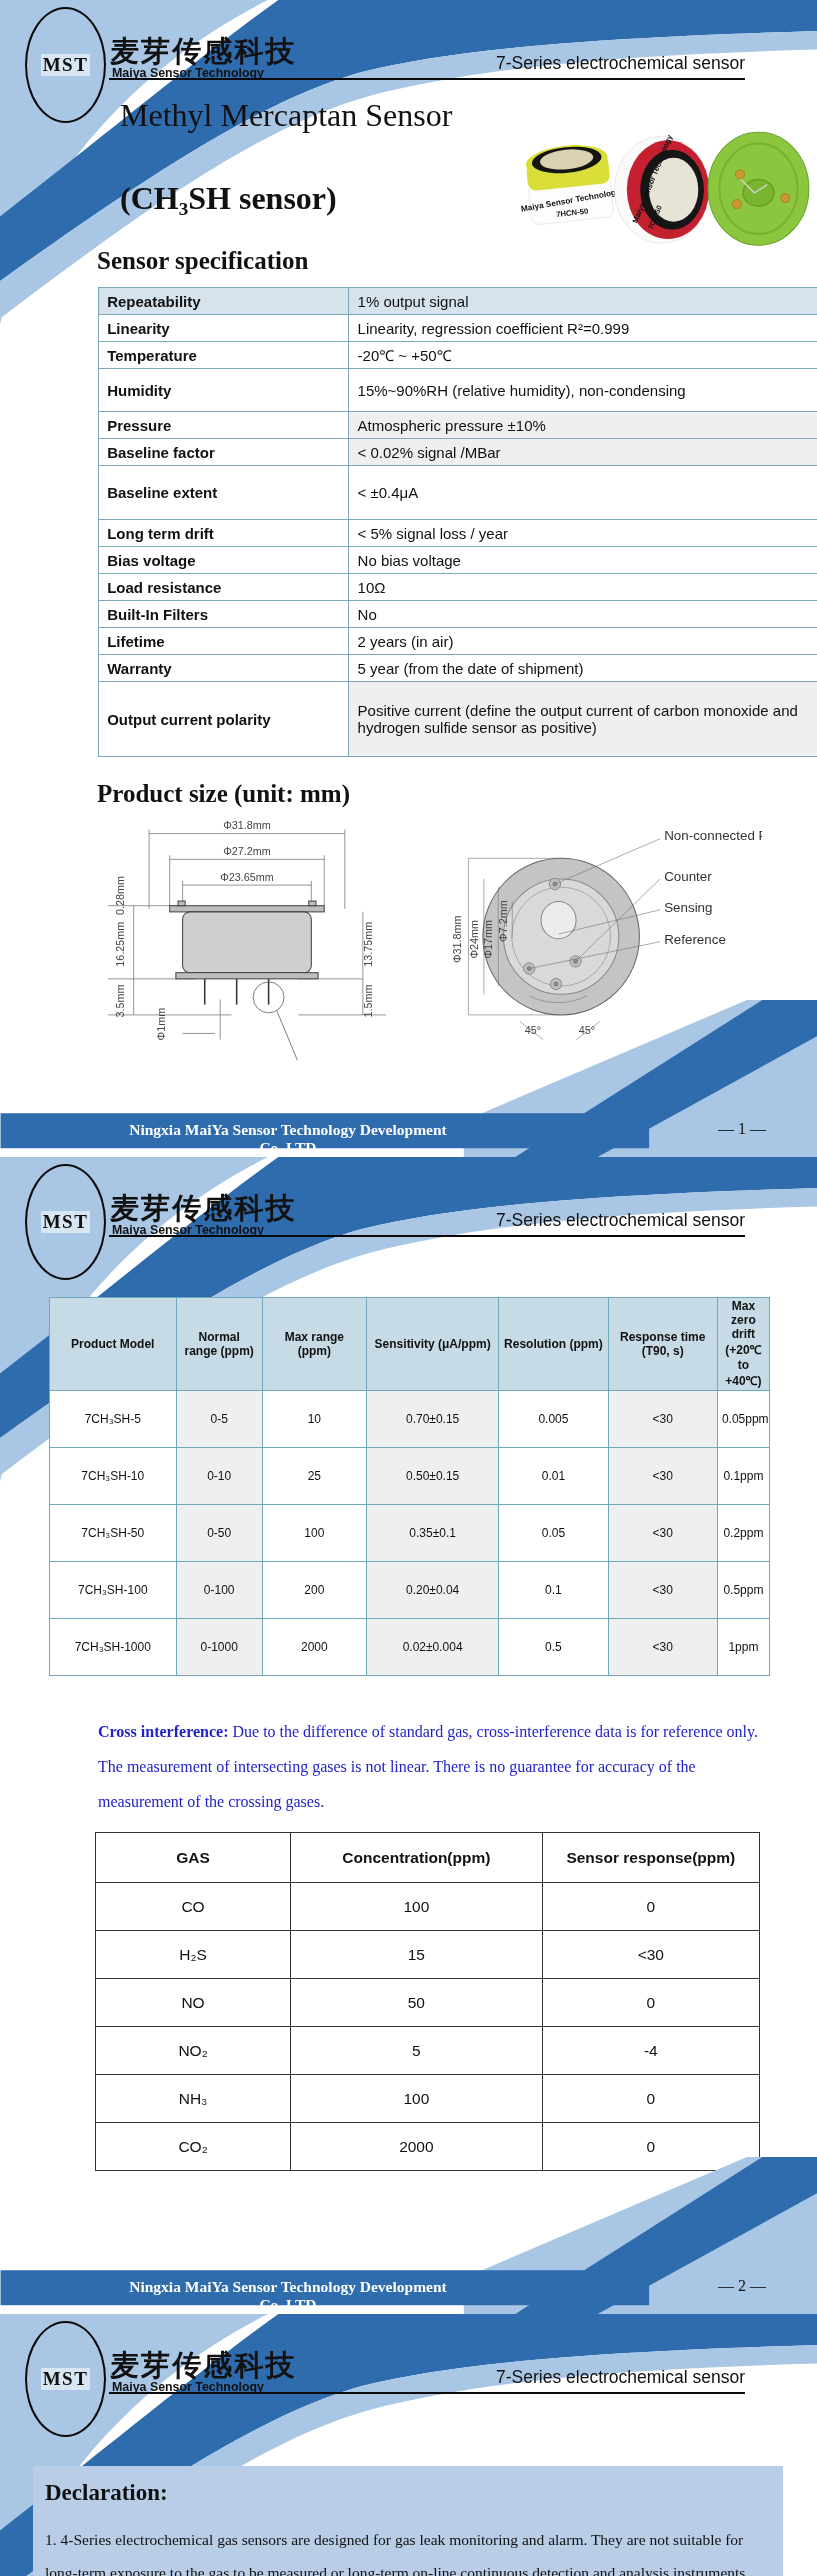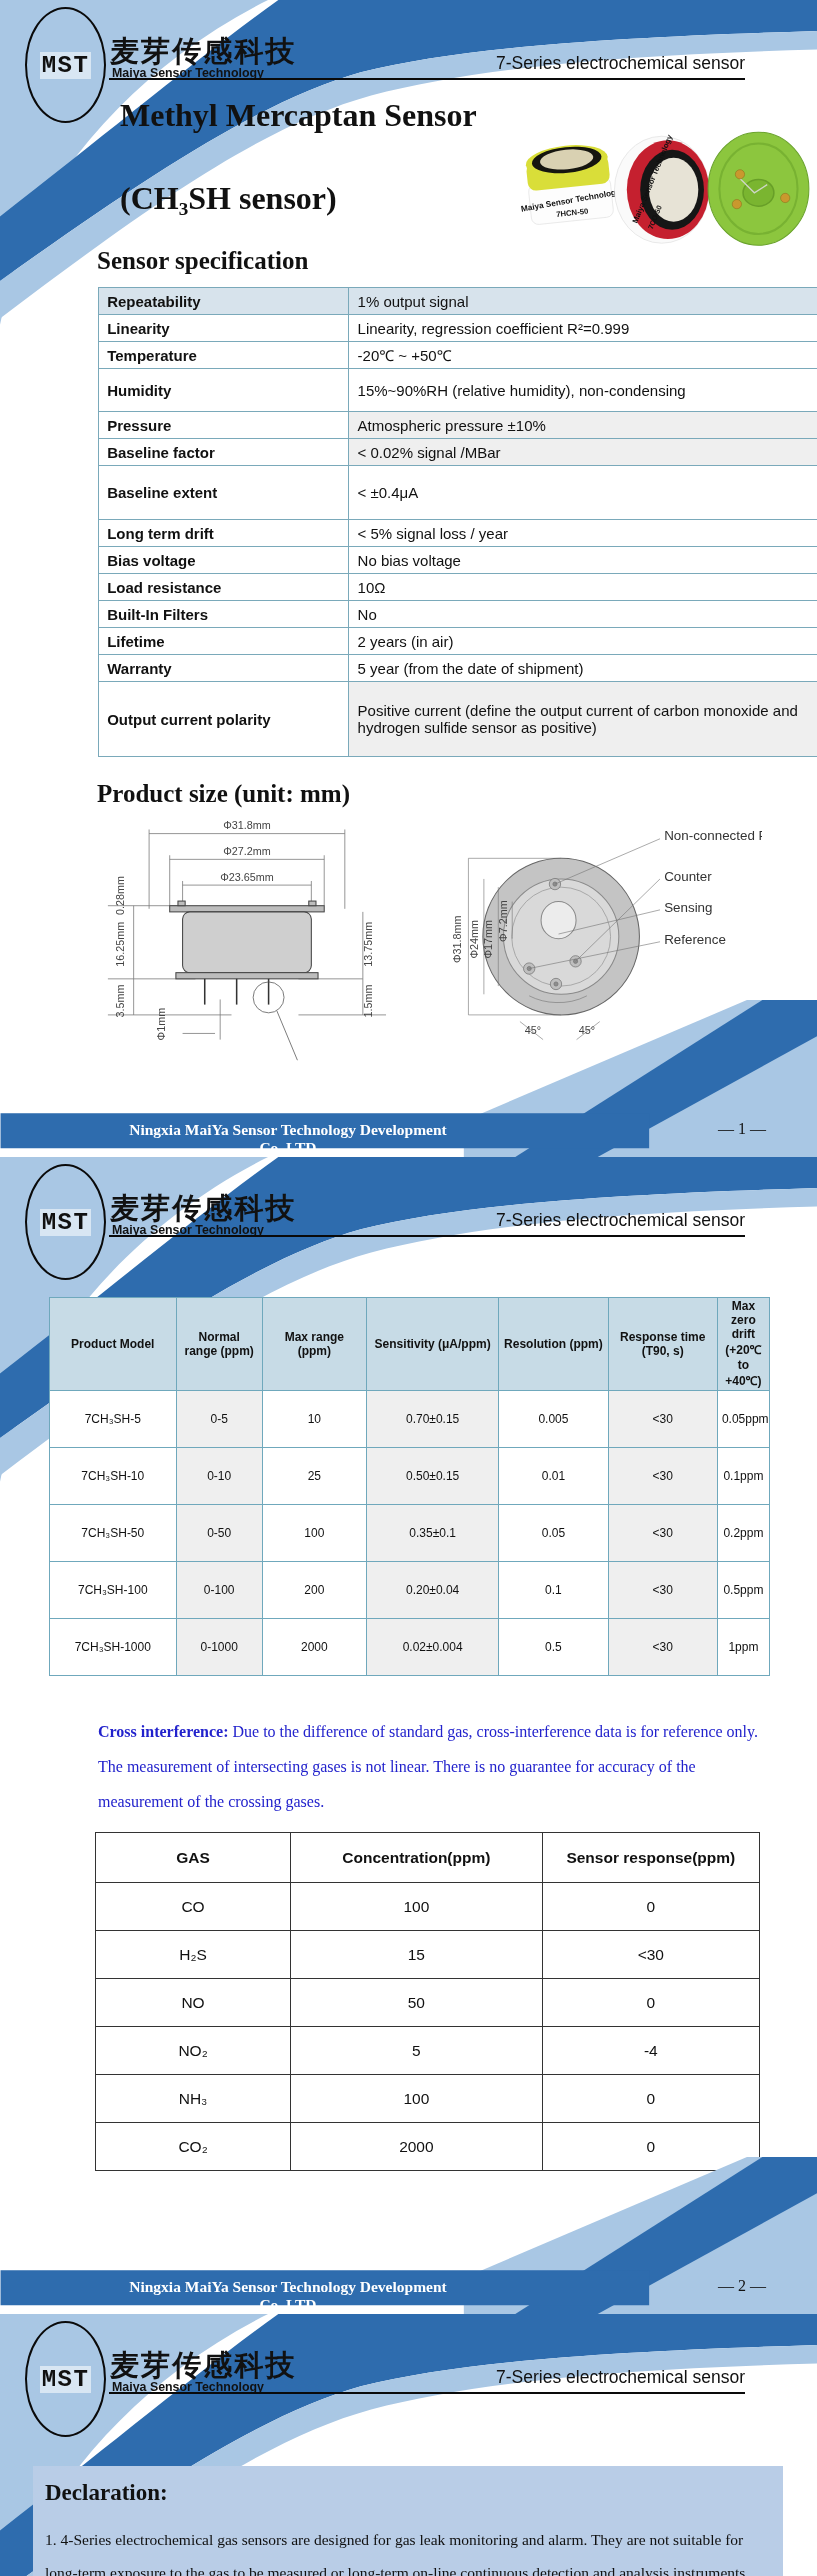--- a/index.html
+++ b/index.html
@@ -5,34 +5,34 @@
   html,body{margin:0;padding:0;background:#e8e8e8;}
   .sheet{width:818px;margin:0 auto;background:#fff;font-family:"Liberation Serif",serif;color:#111;}
   .page{position:relative;width:818px;height:1157px;background:#fff;overflow:hidden;}
   .abs{position:absolute;}
   svg text{font-family:"Liberation Sans",sans-serif;}
 
   
   .hdr-svg{left:0;top:0;width:818px;height:330px;pointer-events:none;}
   .logo-ellipse{left:25px;top:7.2px;width:77px;height:112px;border:2.6px solid #0a0a0a;border-radius:50%;
     display:flex;align-items:center;justify-content:center;}
-  .logo-ellipse span{font-family:Liberation Mono, monospace;font-weight:bold;font-size:24px;letter-spacing:1.5px;
+  .logo-ellipse span{font-family:Liberation Serif, serif;font-weight:bold;font-size:19px;letter-spacing:1.5px;
     background:rgba(255,255,255,.55);padding:0 2.1px;}
   .brand-cn{left:110px;top:32px;font-family:"Liberation Sans",sans-serif;font-weight:bold;font-size:29px;letter-spacing:2.1px;text-align:right;}
   .brand-en{left:112px;top:66px;font-family:"Liberation Sans",sans-serif;font-weight:bold;font-size:12.4px;}
   .series{right:73px;top:53px;font-family:"Liberation Sans",sans-serif;font-size:17.5px;}
   .hdr-rule{left:109px;right:73px;top:78px;height:1.5px;background:#0a0a0a;}
 
   
   .ftr-svg{left:0;bottom:0;width:818px;height:157px;pointer-events:none;}
   .ftr-company{left:118px;top:1121px;width:340px;text-align:center;color:#fff;font-weight:bold;font-size:15.5px;}
   .page-num{left:701px;top:1120px;width:82px;text-align:center;font-size:16px;color:#111;}
 
   
-  .title1{left:120px;top:97px;font-size:32px;font-weight:bold;}
+  .title1{left:120px;top:97px;font-size:32px;font-weight:normal;}
   .title2{left:120px;top:180px;font-size:32px;font-weight:bold;}
   .photos{left:507px;top:127px;}
   .h2{font-size:25px;font-weight:bold;}
   .spec-h{left:97px;top:247px;}
   .spec-table{left:98px;top:287px;width:761px;border-collapse:collapse;table-layout:fixed;}
   .spec-table td{border:1.5px solid #7aa9ba;font-family:"Liberation Sans",sans-serif;font-size:15px;
     padding:1px 8.2px;background:#fff;}
   .spec-table td:first-child{width:233px;font-weight:bold;}
   .spec-table tr{height:27px;}
   .spec-table tr:nth-child(4){height:43px;}

